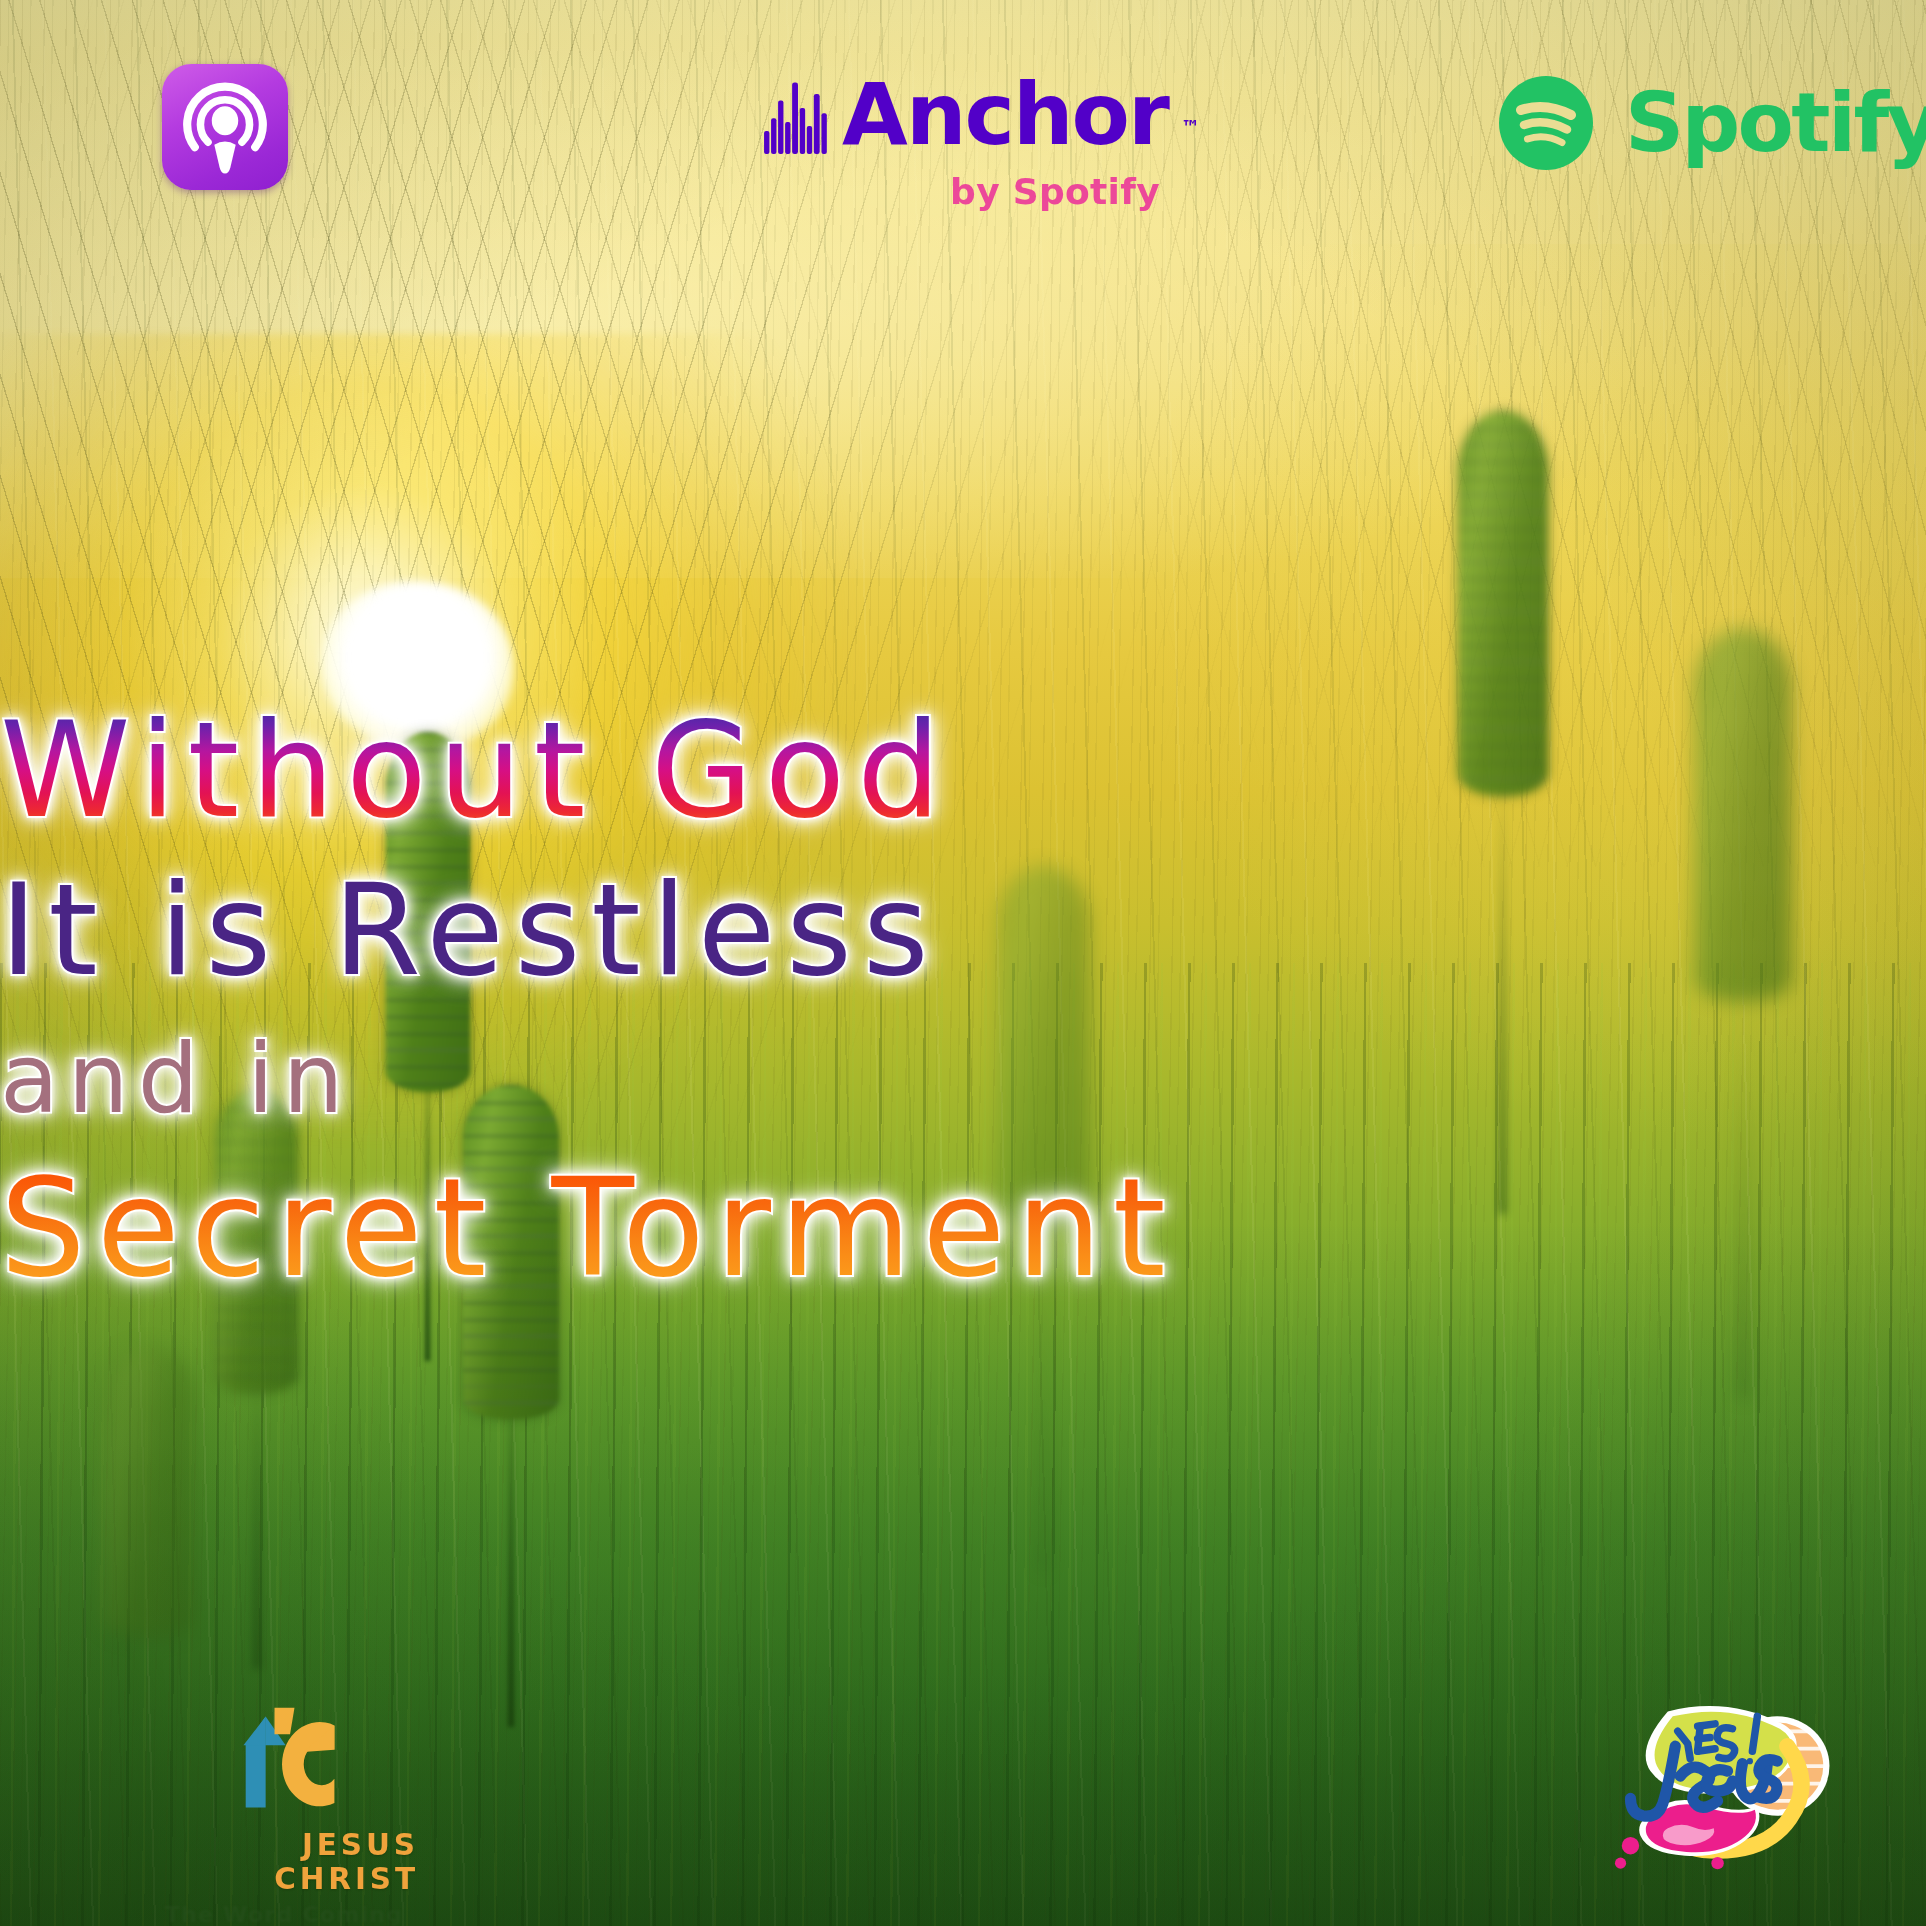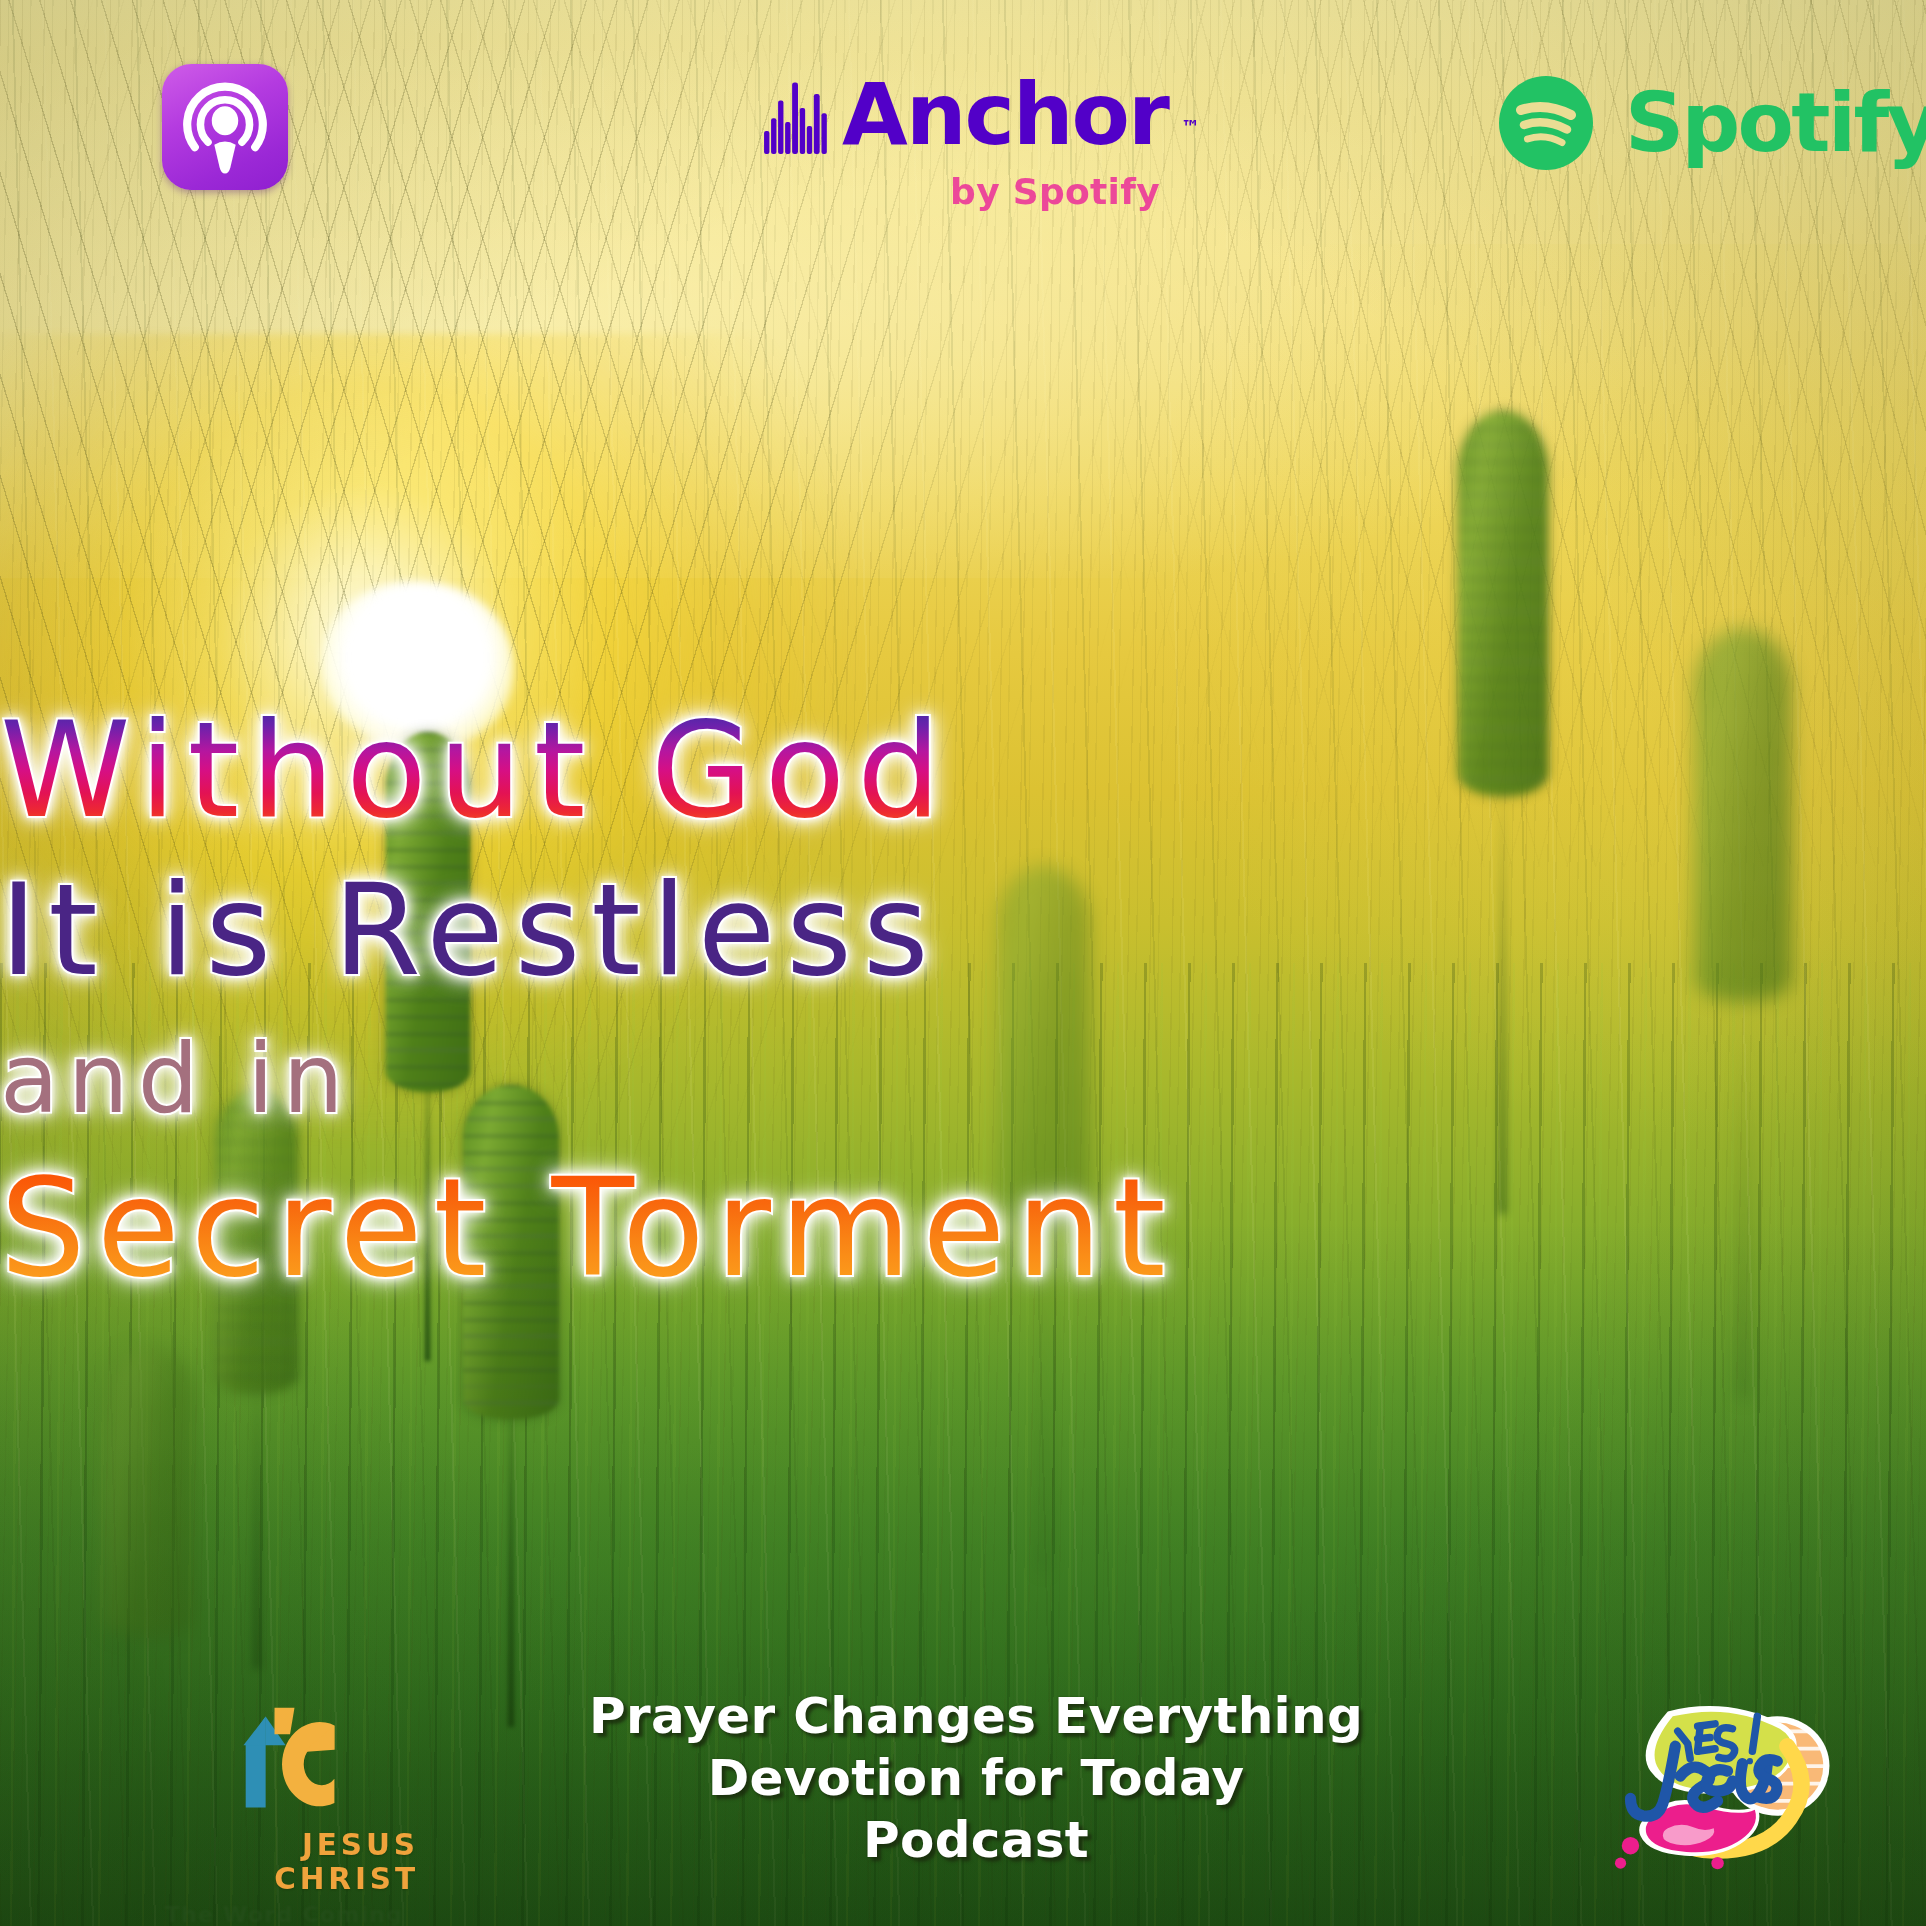--- a/index.html
+++ b/index.html
@@ -388,25 +388,20 @@
       <span class="tline l3 glow">and in</span>
       <span class="tline l3 fg mauve">and in</span>
     </div>
 
     <div class="line-wrap">
       <span class="tline l4 glow">Secret Torment</span>
       <span class="tline l4 fg grad-orange">Secret Torment</span>
     </div>
   </div>
 
-  <div class="caption">
-    <span>Prayer Changes Everything</span>
-    <span>Devotion for Today</span>
-    <span>Podcast</span>
-  </div>
 
   <div class="jc-logo">
     <div class="jc-mark">
       <svg viewBox="0 0 150 110" aria-hidden="true">
 
         <path d="M38 40 L58 14 L58 96 L40 96 L40 40 Z" fill="#2e8fb5"></path>
         <path d="M58 14 L58 40 L40 40 Z" fill="#2e8fb5"></path>
         <path d="M58 14 L76 40 L58 40 Z" fill="#2e8fb5"></path>
 
         <path d="M66 6 L84 6 L80 30 L66 30 Z" fill="#f3b13f"></path>

